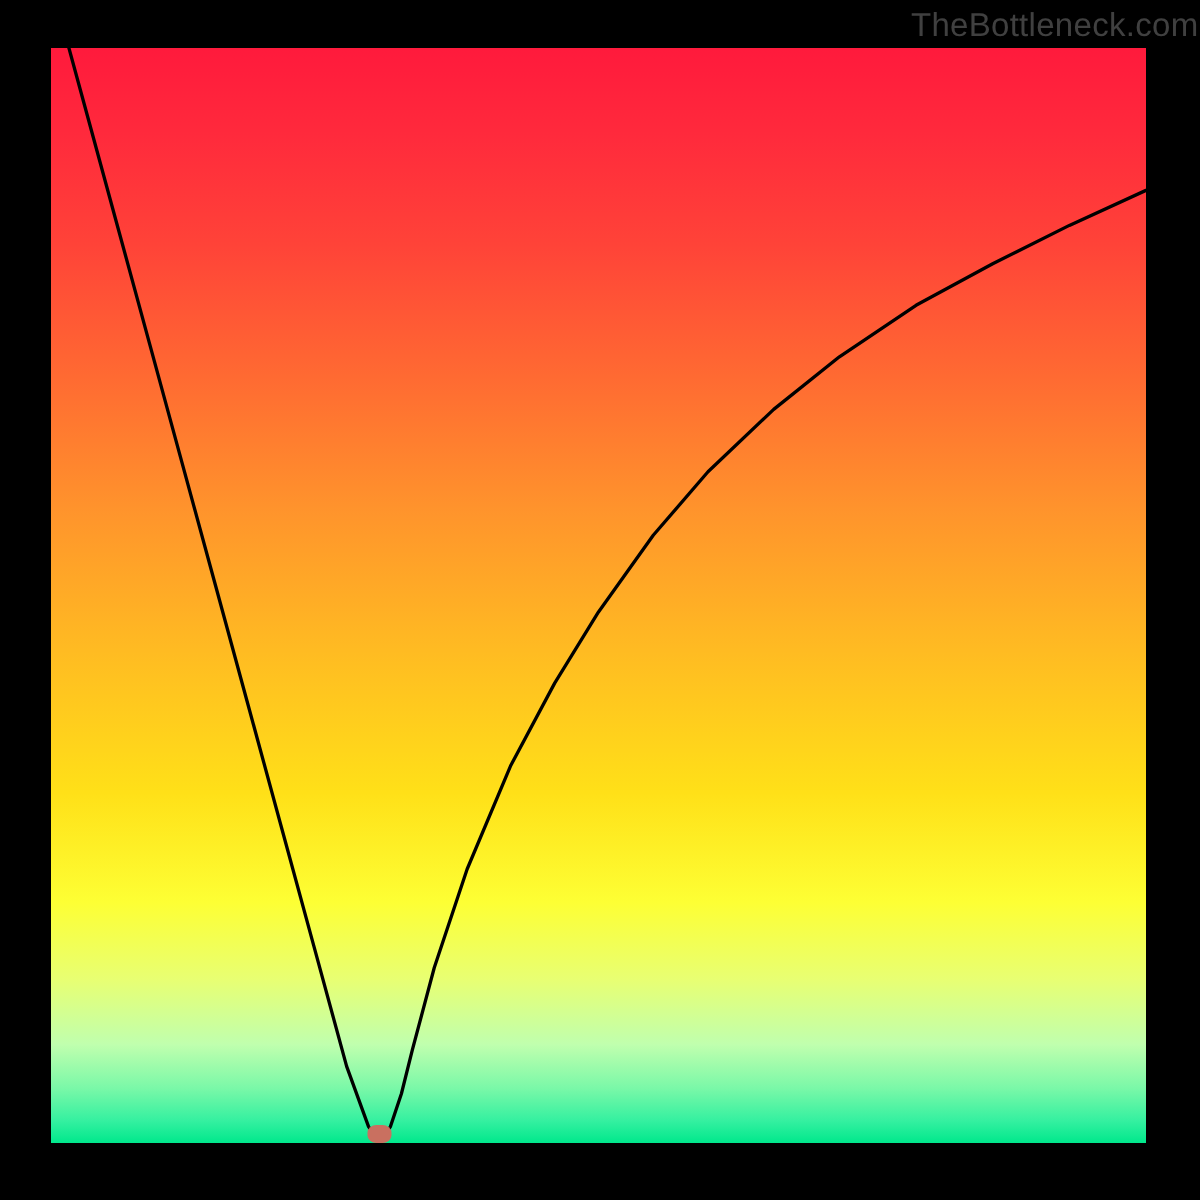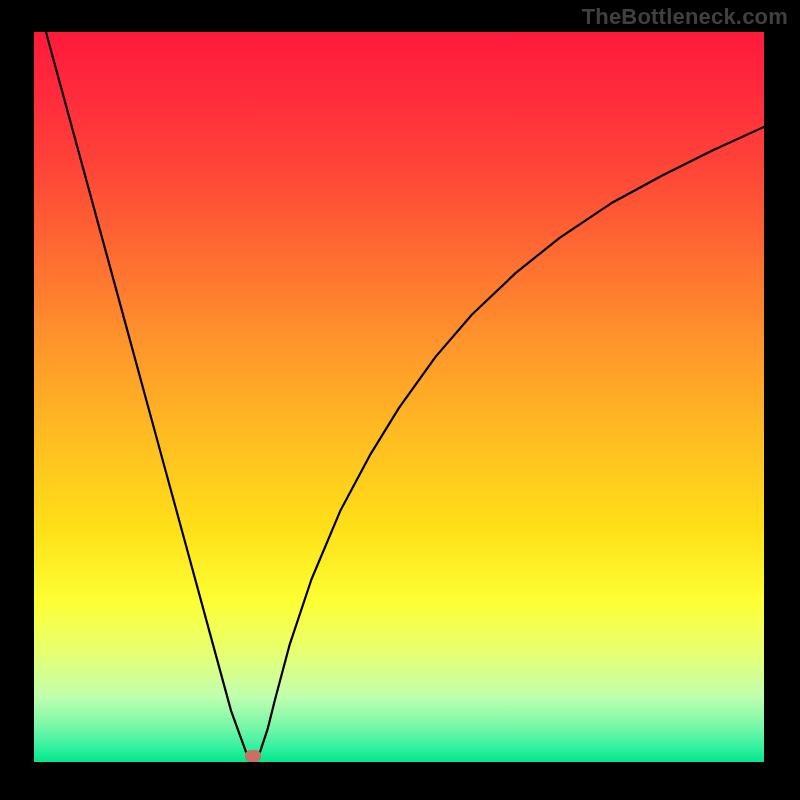--- a/index.html
+++ b/index.html
@@ -13,24 +13,24 @@
   }
   .frame {
     position: relative;
     width: 800px;
     height: 800px;
     background: #000;
   }
   .watermark {
     position: absolute;
     top: 4px;
-    right: 12px;
+    right: 1px;
     color: #404040;
     font-size: 22px;
-    font-weight: 700;
+    font-weight: 400;
     letter-spacing: 0.2px;
     z-index: 5;
   }
   .plot-area {
     position: absolute;
     left: 34px;
     top: 32px;
     width: 730px;
     height: 730px;
     overflow: hidden;

